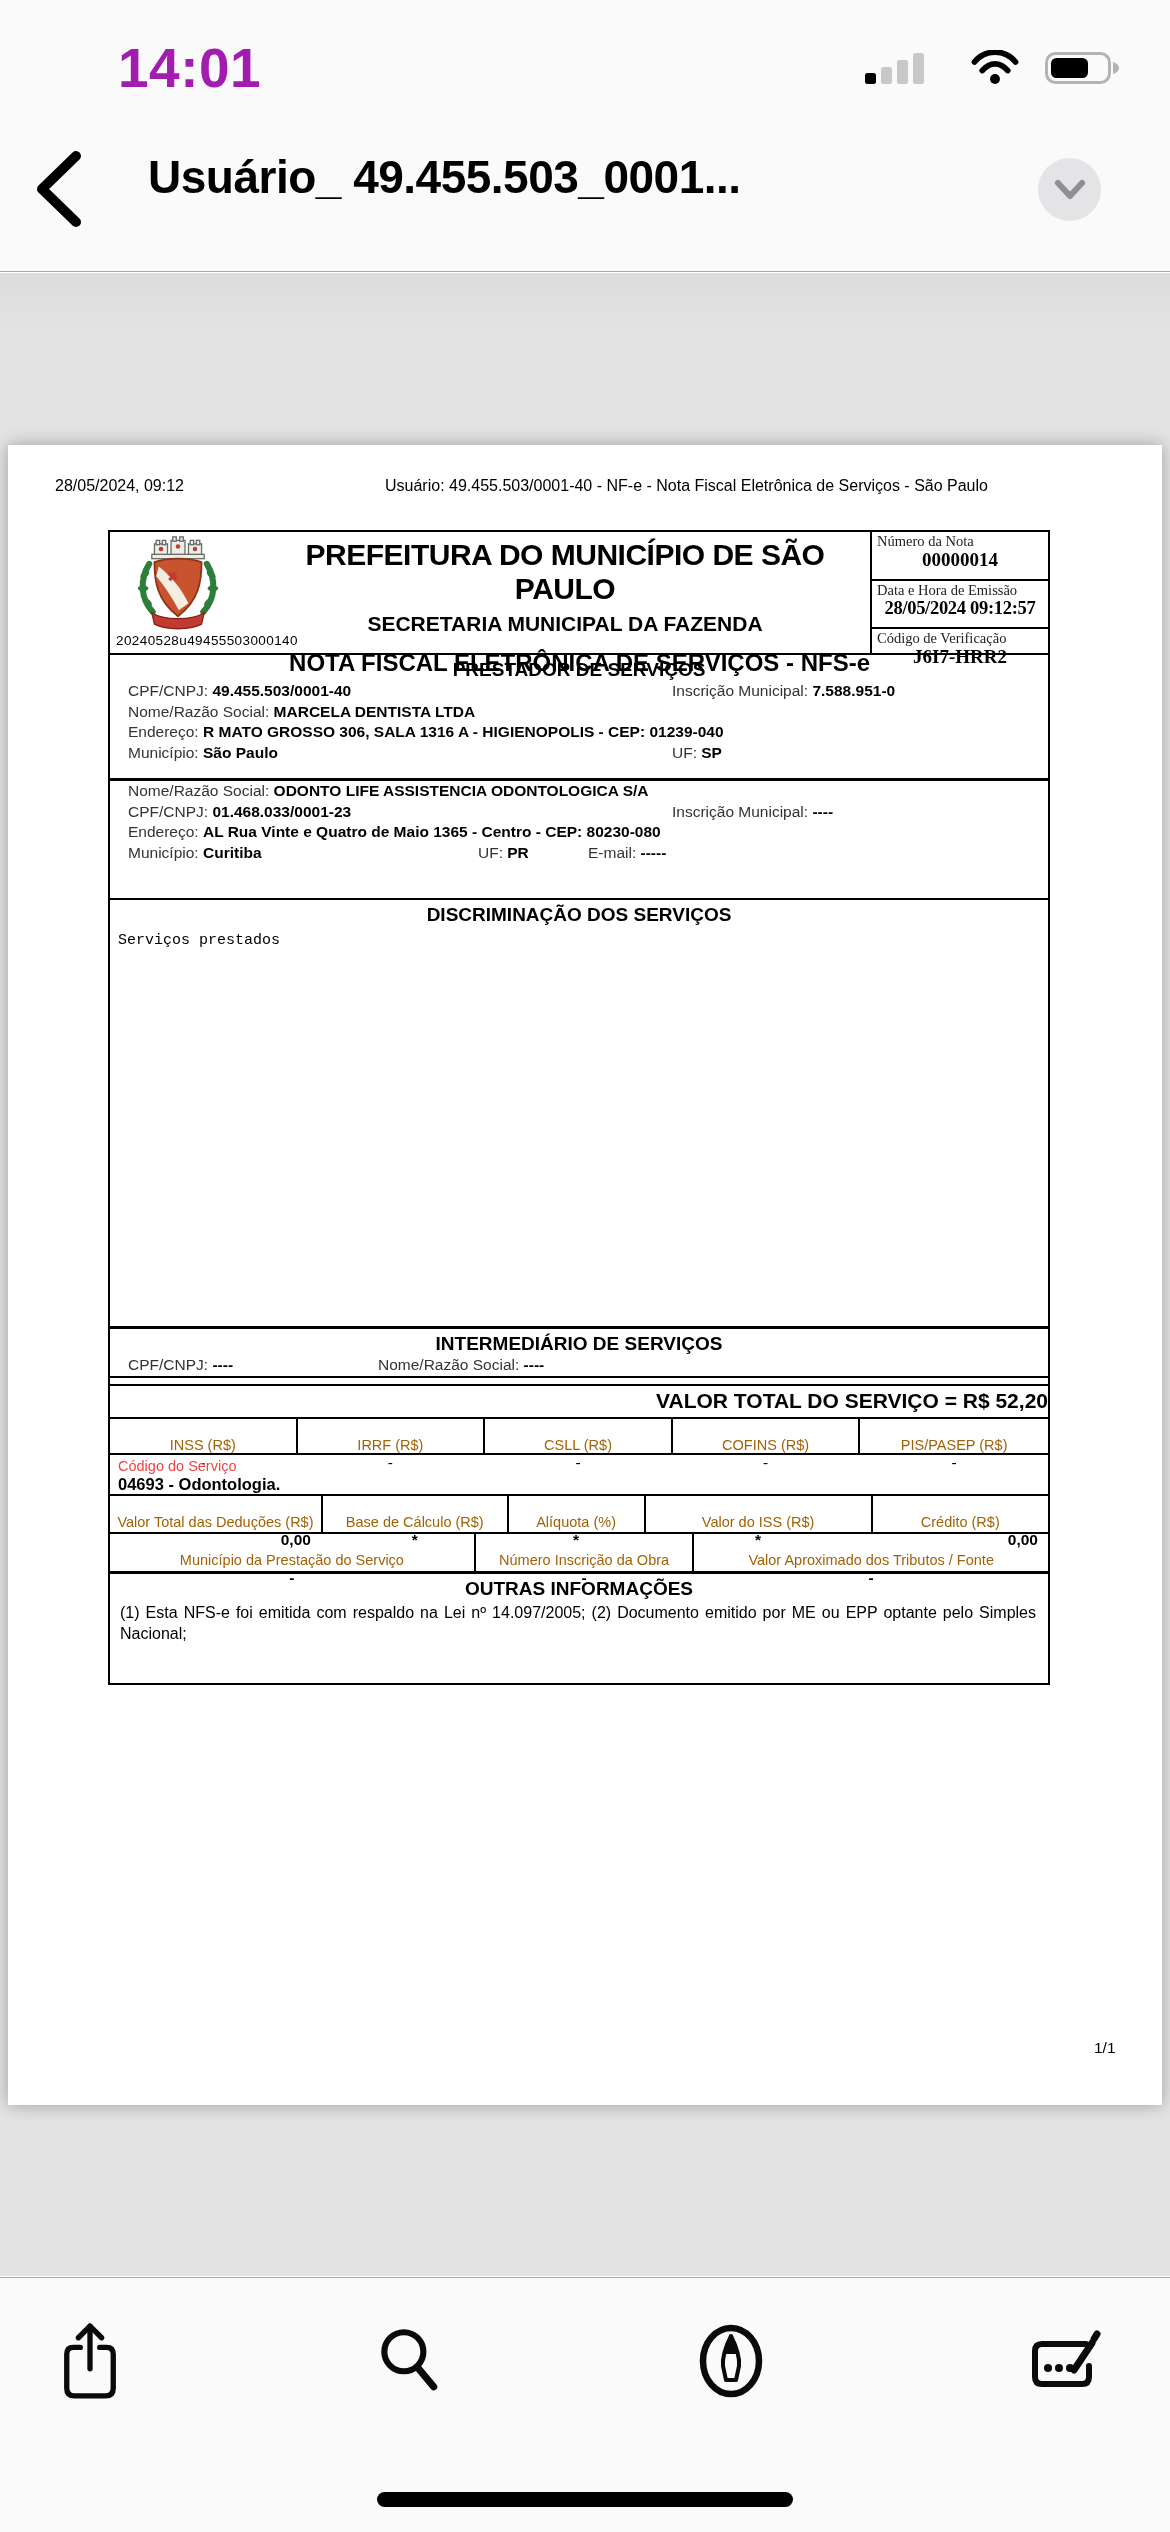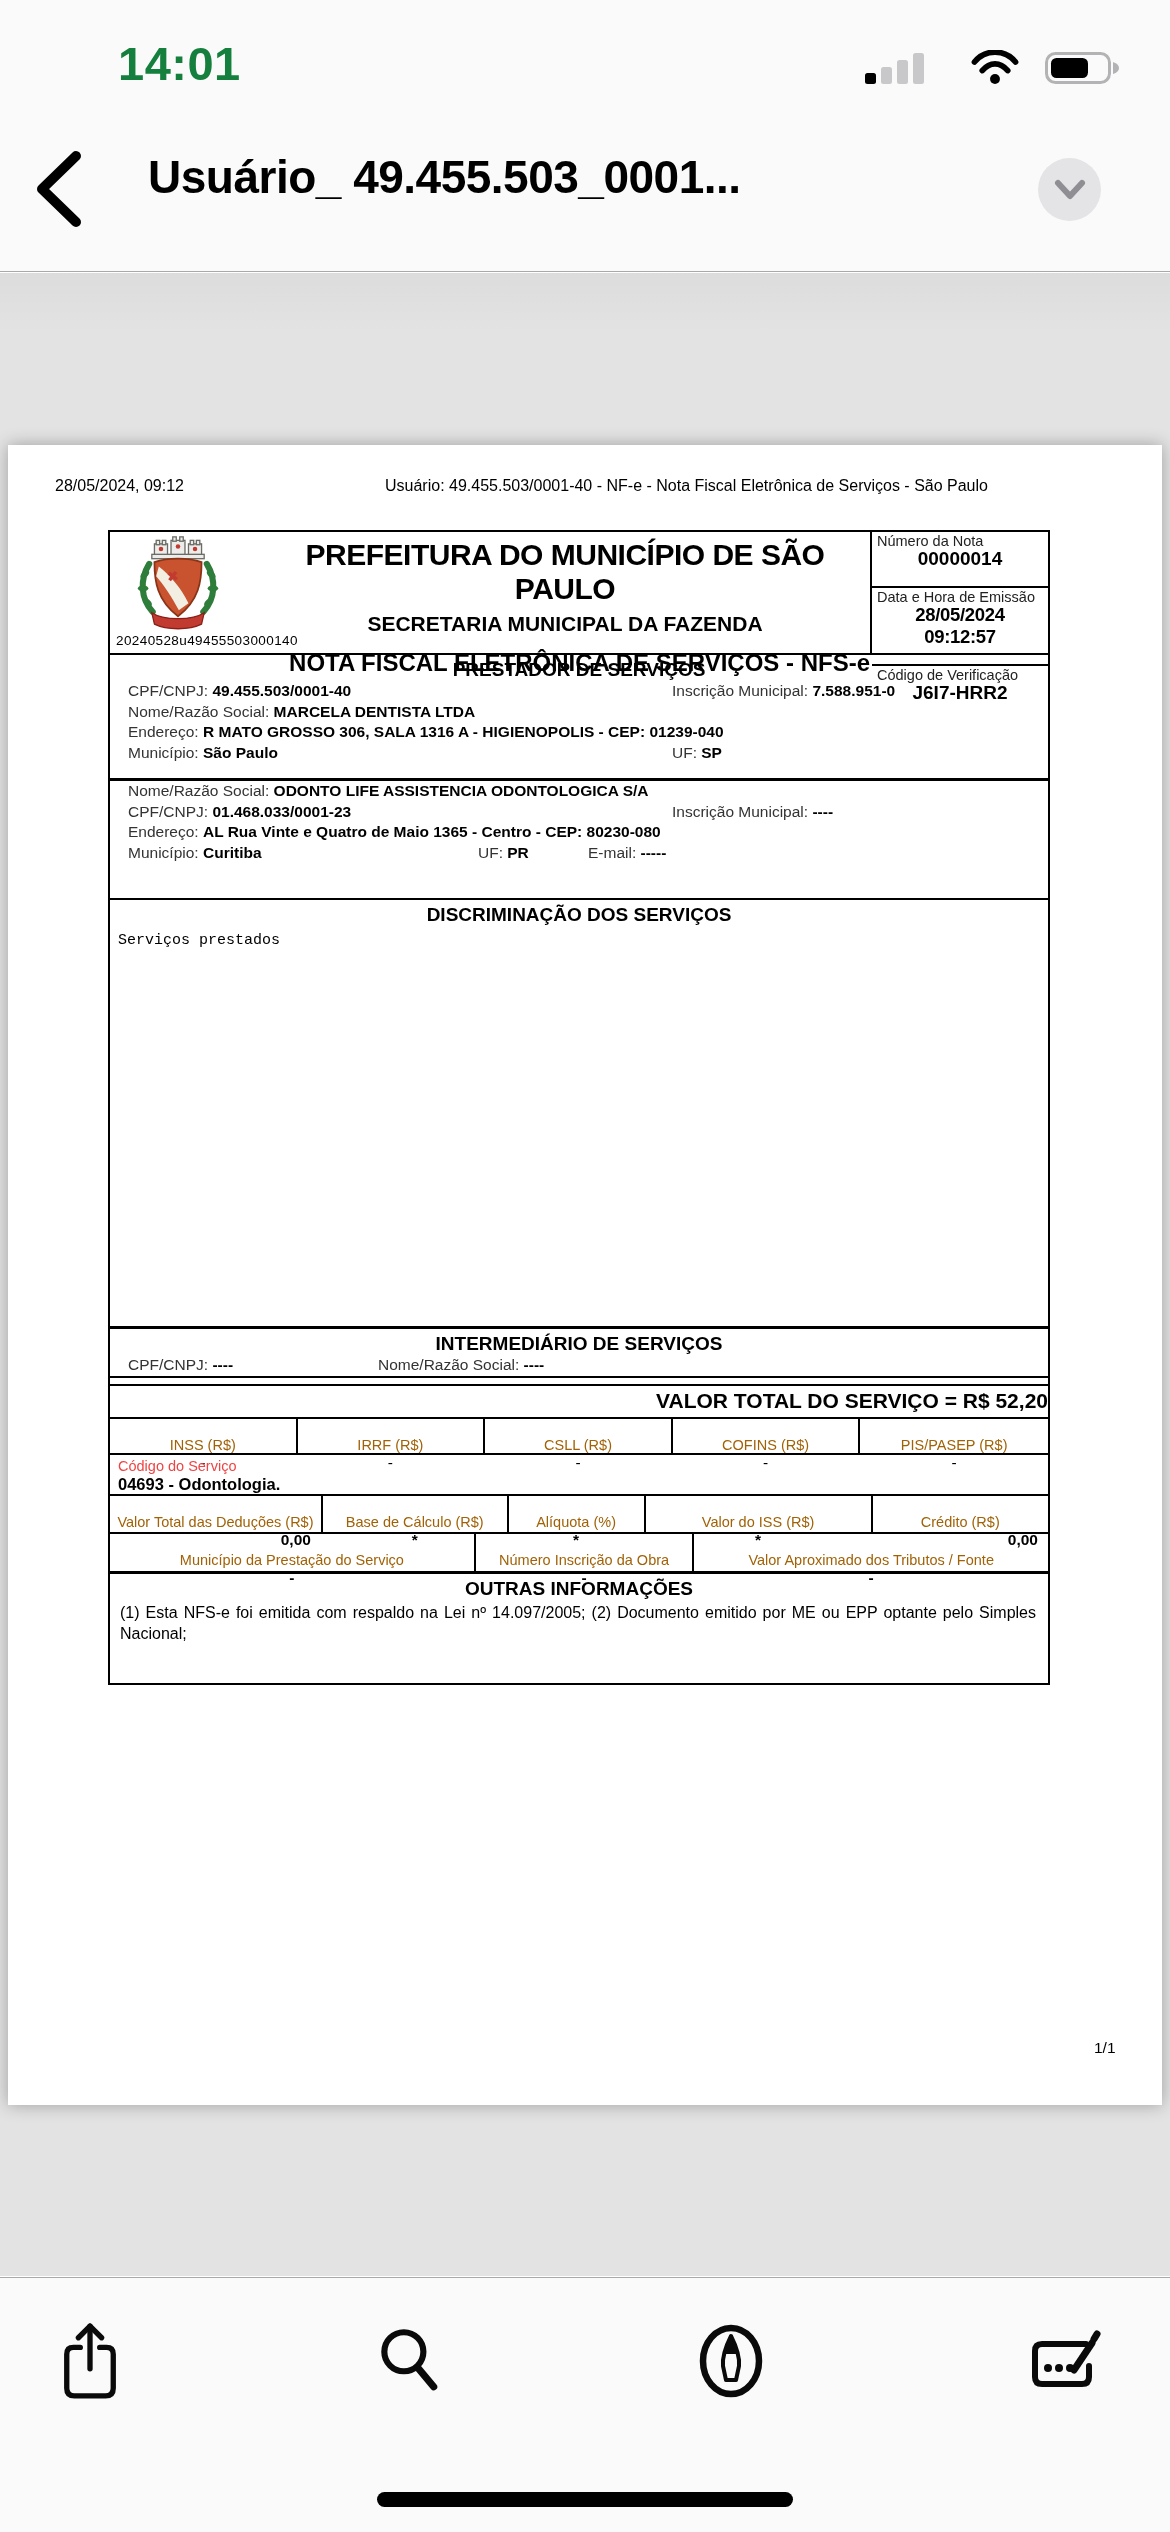--- a/index.html
+++ b/index.html
@@ -3,21 +3,21 @@
 <meta charset="utf-8">
 <style>
   * { margin:0; padding:0; box-sizing:border-box; }
   html,body { width:1170px; }
   body { font-family:"Liberation Sans", sans-serif; background:#fff; }
   .screen { position:relative; width:1170px; height:2532px; overflow:hidden; background:#fff; }
 
   
   .top-chrome { position:absolute; top:0; left:0; width:1170px; height:272px;
                 background:#fafafa; border-bottom:1px solid #a9a9a9; }
-  .time { position:absolute; left:118px; top:36px; font-size:47px; font-weight:700; color:#15803d; letter-spacing:.5px; }
+  .time { position:absolute; left:118px; top:36px; font-size:55px; font-weight:700; color:#a21caf; letter-spacing:.5px; }
   .sig  { position:absolute; left:850px; top:50px; }
   .wifi { position:absolute; left:962px; top:50px; }
   .batt { position:absolute; left:1040px; top:52px; }
   .back-btn { position:absolute; left:26px; top:146px; width:64px; height:86px; cursor:pointer; }
   .nav-title { position:absolute; left:148px; top:150px; width:870px; font-size:46px; font-weight:700;
                color:#000; letter-spacing:-0.5px; white-space:nowrap; overflow:hidden; }
   .more-btn { position:absolute; left:1038px; top:158px; width:63px; height:63px; border-radius:50%;
               background:#e4e4e6; display:flex; align-items:center; justify-content:center; cursor:pointer; }
 
   
@@ -41,21 +41,21 @@
   
   .inv-header { height:121px; display:flex; border-top:none; }
   .logo-block { width:150px; position:relative; }
   .logo-block svg { position:absolute; left:18px; top:4px; }
   .barcode-text { position:absolute; left:6px; top:101px; font-size:13.5px; letter-spacing:.4px; white-space:nowrap; }
   .center-block { flex:1; text-align:center; padding-top:6px; }
   .org1 { font-size:30px; font-weight:700; letter-spacing:-.5px; }
   .org2 { font-size:21px; font-weight:700; margin-top:6px; }
   .org3 { font-size:24px; font-weight:700; margin-top:13px;text-align:right; }
   .right-block { width:178px; border-left:2px solid #000; display:flex; flex-direction:column; }
-  .rb-pair { flex:1; padding:1px 5px 16px 5px; }
+  .rb-pair { flex:1; padding:1px 5px 8px 5px;font-family:Liberation Serif, serif; }
   .rb-pair + .rb-pair { border-top:2px solid #000; }
   .rb-lbl { font-size:14.5px; color:#222; }
   .rb-val { font-size:19px; font-weight:700; text-align:center; margin-top:-1px; }
   .rb-val.wide { font-size:18.5px; letter-spacing:-0.3px; }
 
   
   .sec-prestador { height:125px; }
   .sec-tomador { height:120px; border-top-width:3px; }
   .sec-intermediario { height:50px; border-top-width:3px; }
   .frow { position:relative; padding-left:18px; height:20.5px; line-height:20.5px; white-space:nowrap; }

